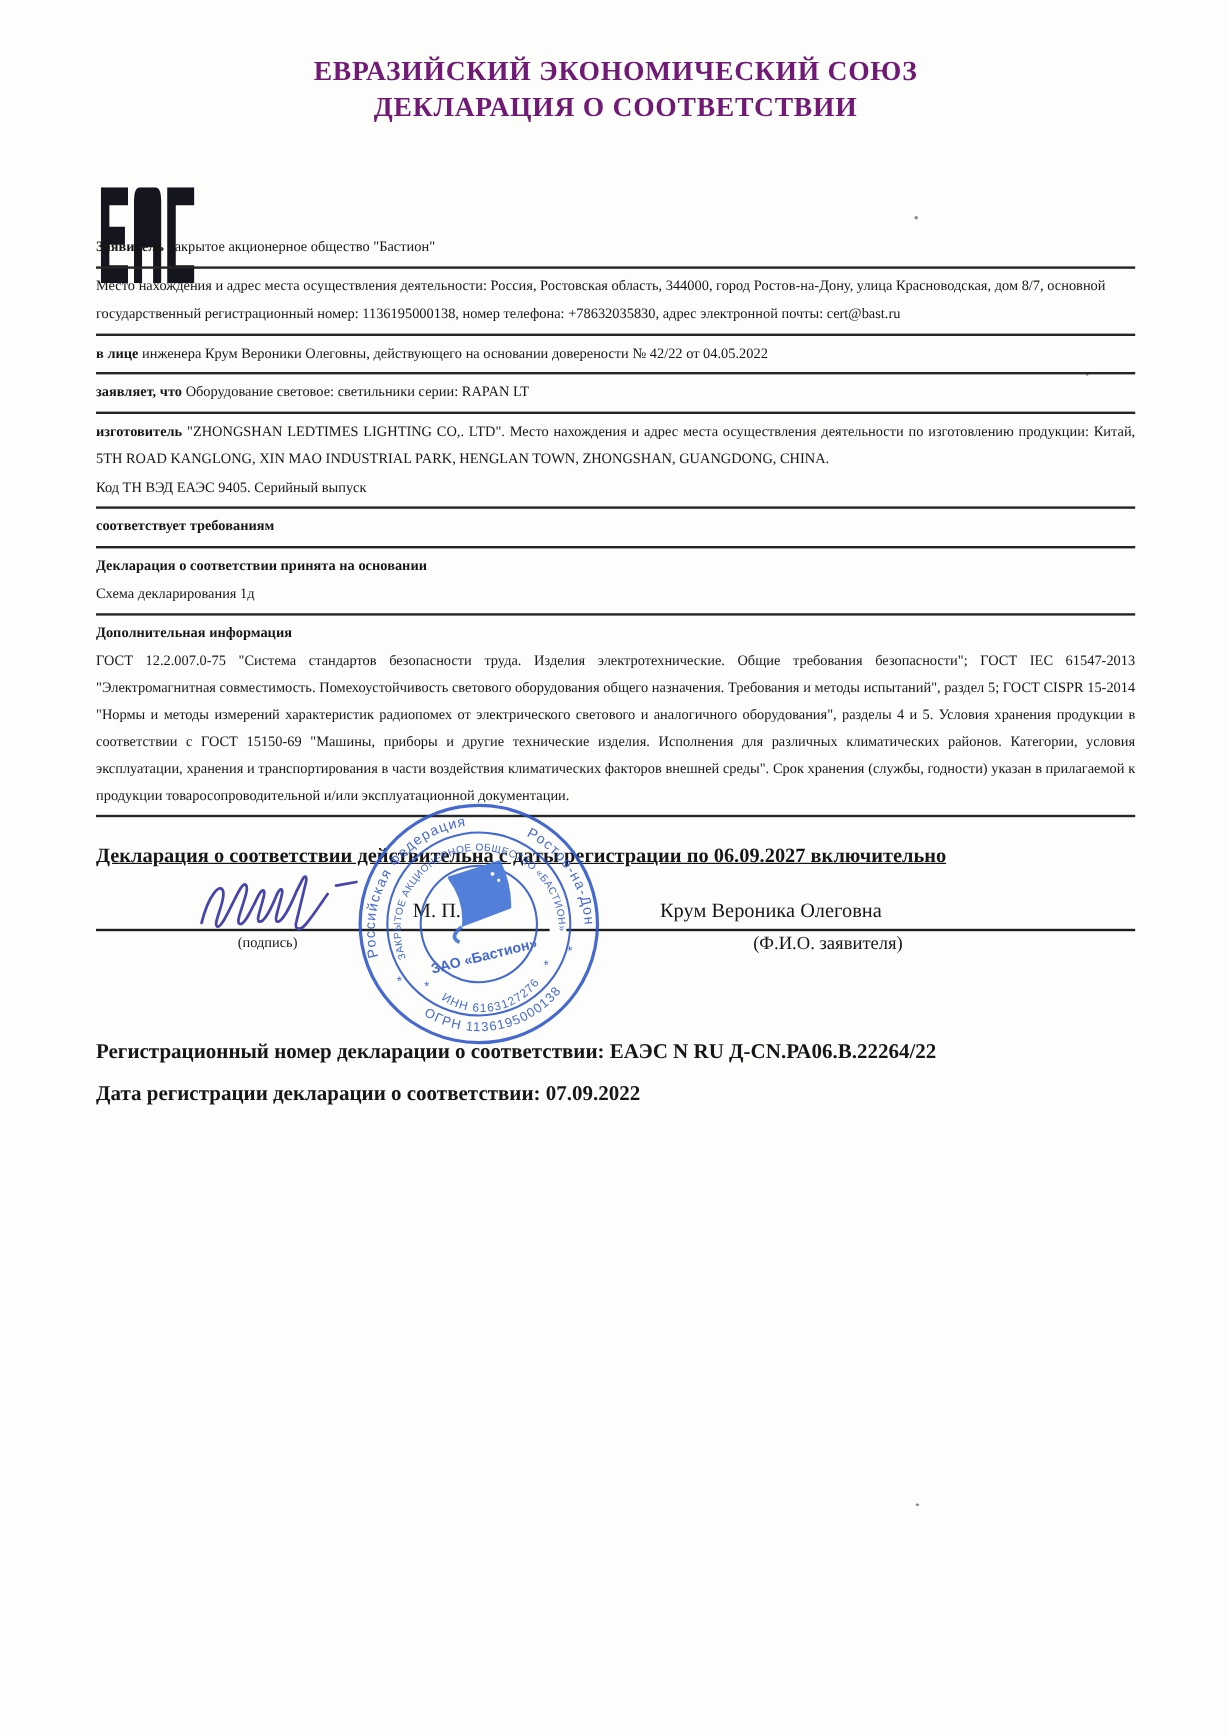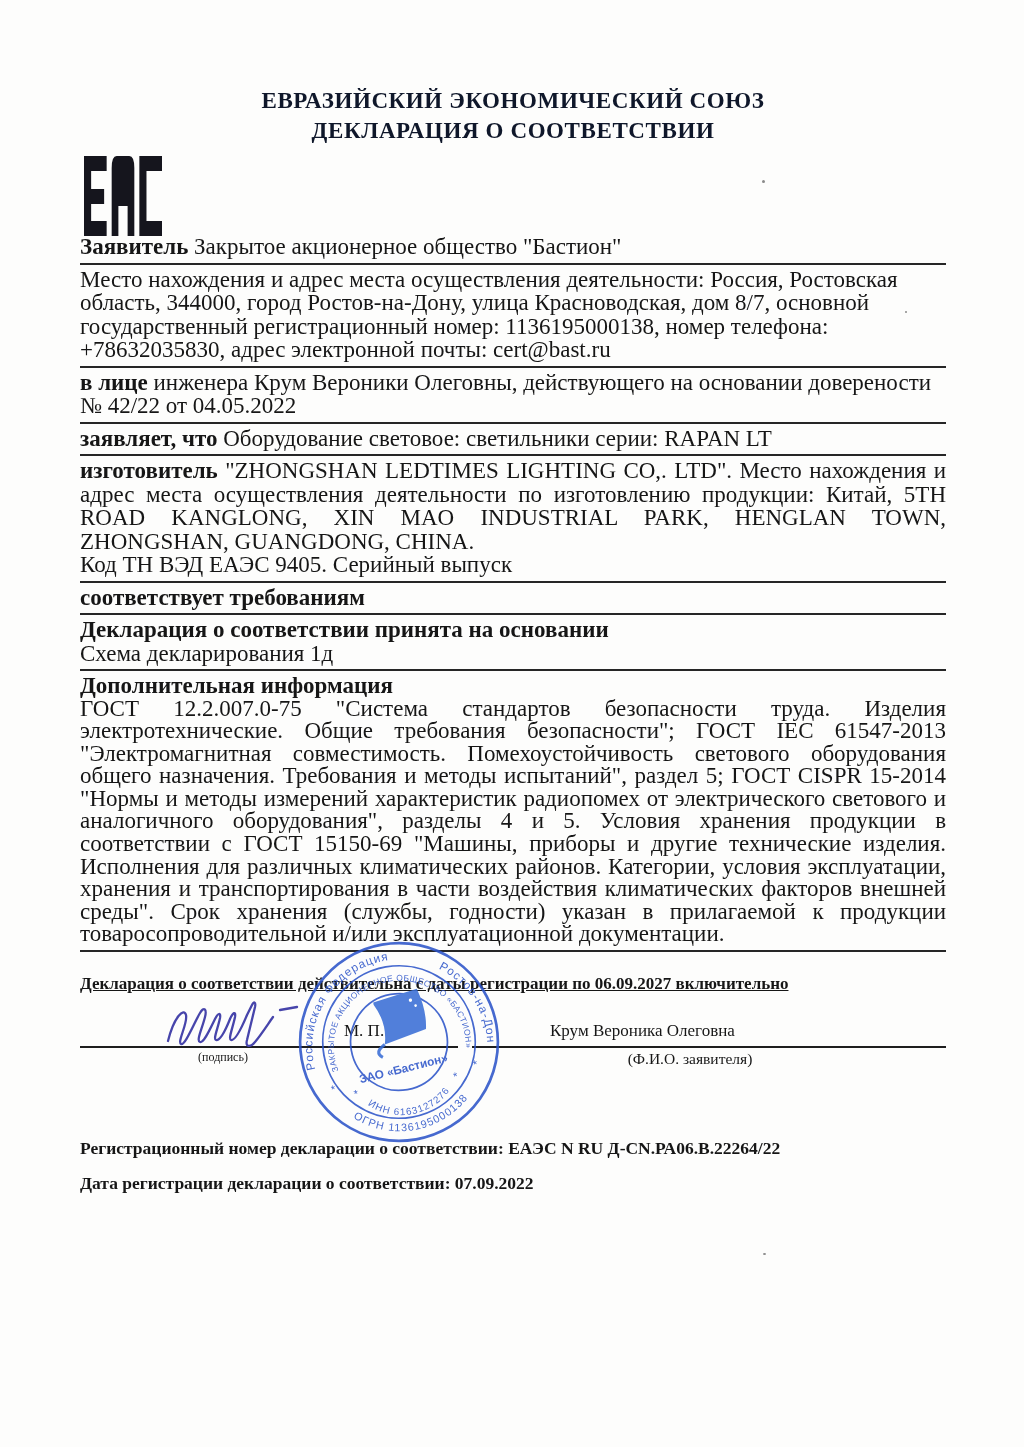--- a/index.html
+++ b/index.html
@@ -1,23 +1,23 @@
 <!DOCTYPE html>
 <html><head>
 <meta charset="utf-8">
 <style>
   html,body { margin:0; padding:0; background:#ffffff; }
   .page {
     position:relative; width:1024px; height:1447px; background:#fdfdfc;
     font-family:"Liberation Serif","DejaVu Serif",serif; color:#161616; overflow:hidden;
   }
   .content { position:absolute; left:80px; top:0; width:866px; }
-  .doc-title { margin-top:86px; text-align:center; font-weight:bold; font-size:23px; line-height:30px; letter-spacing:0.6px; color:#0f172a; }
+  .doc-title { margin-top:45px; text-align:center; font-weight:bold; font-size:23px; line-height:30px; letter-spacing:0.6px; color:#701a75; }
   .eac-logo { position:absolute; left:84px; top:156px; width:78px; height:80px; }
-  .sec { font-size:23px; line-height:23.5px; padding:3px 0 4px 0; border-bottom:2px solid #262626; }
+  .sec { font-size:12px; line-height:23.5px; padding:3px 0 4px 0; border-bottom:2px solid #262626; }
   .lead { font-weight:bold; }
   .heading { font-weight:bold; }
   .just { text-align:justify; }
   .sec-applicant { margin-top:86px; }
   .sec-additional p { line-height:22.6px; }
   .validity { font-weight:bold; font-size:17px; line-height:23.5px; margin-top:20px;text-decoration:underline; }
   p { margin:0; }
   .sig-area { position:relative; height:134px; }
   .sig-line { position:absolute; height:0; border-top:2px solid #1e1e1e; top:50px; }
   .sig-line.left { left:0; width:378px; }

